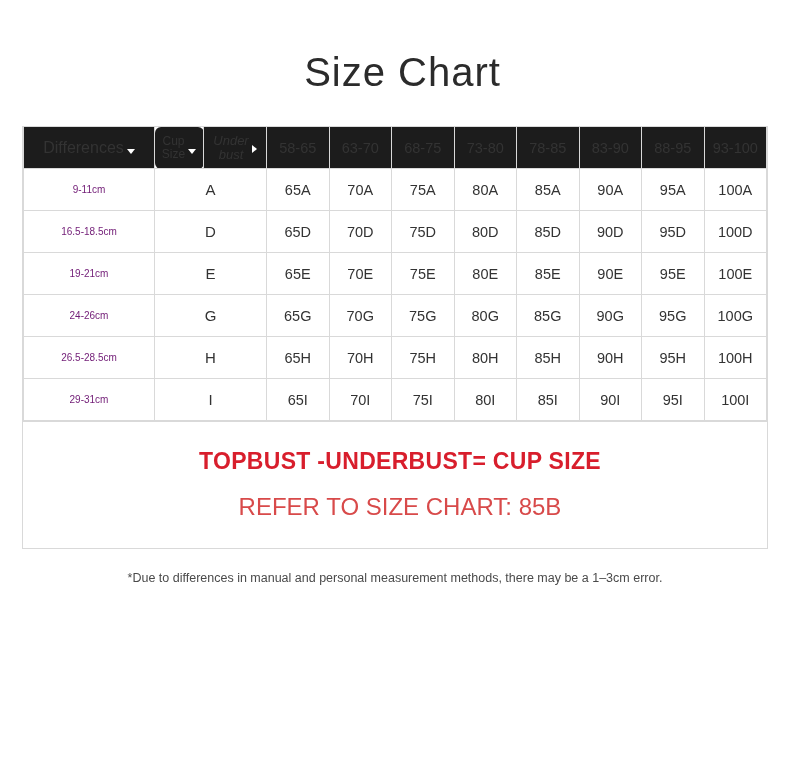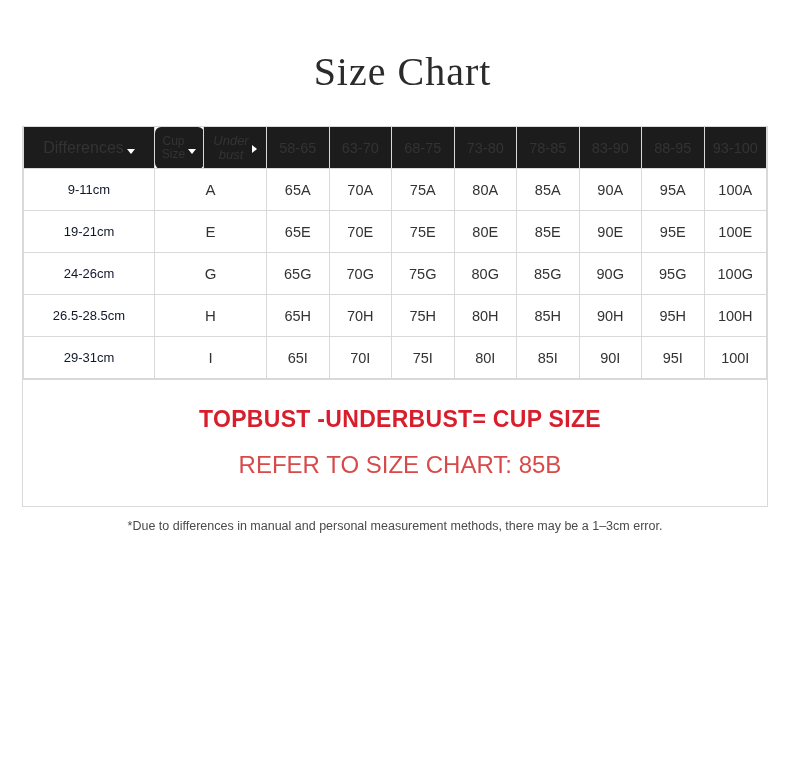--- a/index.html
+++ b/index.html
@@ -15,21 +15,21 @@
     overflow: hidden;
   }
   .page {
     position: relative;
     width: 790px;
     height: 767px;
     box-sizing: border-box;
   }
   .title {
     text-align: center;
-    font-family: Liberation Serif, serif;
+    font-family: Liberation Sans, sans-serif;
     font-size: 40px;
     font-weight: 400;
     letter-spacing: 1px;
     color: #2b2b2b;
     padding-top: 52px;
     padding-bottom: 0;
     line-height: 1;
     margin-left: 15px;
   }
   .chart-wrap {
@@ -100,22 +100,22 @@
     top: 4px;
   }
   .caret.right {
     border: none;
     border-top: 4px solid transparent;
     border-bottom: 4px solid transparent;
     border-left: 5px solid #ffffff;
     top: 1px;
   }
   tbody td.c-diff {
-    font-size: 13px;
-    color: #0f172a;
+    font-size: 10px;
+    color: #701a75;
   }
   tbody td.c-cup {
     font-size: 15px;
   }
   tbody td.c-size {
     font-size: 14.5px;
   }
   .notes {
     margin: 0 22px;
     border: 1px solid #d9d9d9;
@@ -141,21 +141,21 @@
   .note-3 {
     color: #d84a4a;
     font-size: 24px;
     font-weight: 400;
     line-height: 1.45;
   }
   .footnote {
     text-align: center;
     font-size: 12.5px;
     color: #4a4a4a;
-    margin-top: 12px;
+    margin-top: 22px;
   }
 </style>
 </head>
 <body>
 
 <div class="page">
 
   <div class="title">Size Chart</div>
 
   <div class="chart-wrap">
@@ -203,20 +203,32 @@
           <td class="c-size">65A</td>
           <td class="c-size">70A</td>
           <td class="c-size">75A</td>
           <td class="c-size">80A</td>
           <td class="c-size">85A</td>
           <td class="c-size">90A</td>
           <td class="c-size">95A</td>
           <td class="c-size">100A</td>
         </tr>
         <tr>
+          <td class="c-diff">16.5-18.5cm</td>
+          <td class="c-cup" colspan="2">D</td>
+          <td class="c-size">65D</td>
+          <td class="c-size">70D</td>
+          <td class="c-size">75D</td>
+          <td class="c-size">80D</td>
+          <td class="c-size">85D</td>
+          <td class="c-size">90D</td>
+          <td class="c-size">95D</td>
+          <td class="c-size">100D</td>
+        </tr>
+        <tr>
           <td class="c-diff">19-21cm</td>
           <td class="c-cup" colspan="2">E</td>
           <td class="c-size">65E</td>
           <td class="c-size">70E</td>
           <td class="c-size">75E</td>
           <td class="c-size">80E</td>
           <td class="c-size">85E</td>
           <td class="c-size">90E</td>
           <td class="c-size">95E</td>
           <td class="c-size">100E</td>

